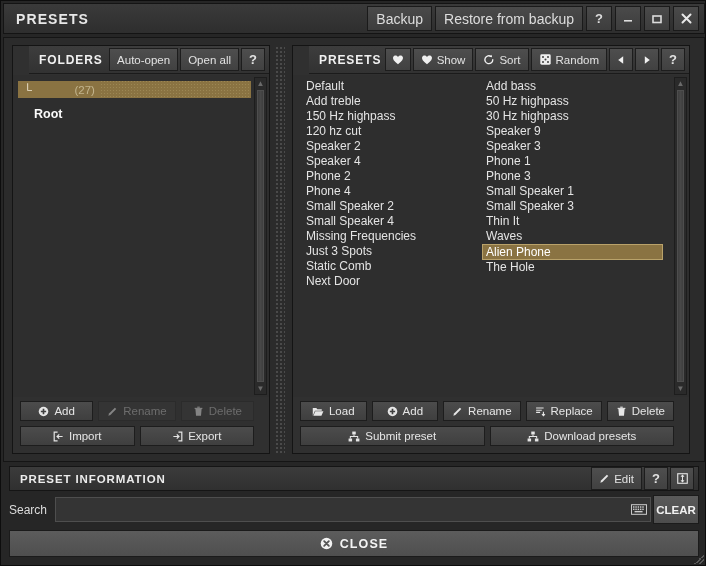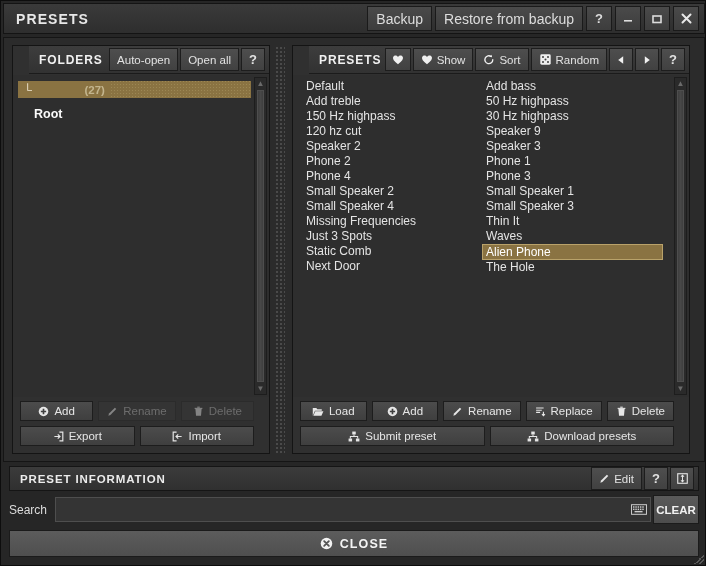--- a/index.html
+++ b/index.html
@@ -88,21 +88,21 @@
     background: #8a7342;
     display: flex; align-items: center;
     cursor: pointer;
   }
   .tree-elbow {
     width: 13px; color: #efe6d0; font-size: 12px;
     display: flex; align-items: flex-start; justify-content: center;
     margin-left: 3px; line-height: 12px;
   }
   .tree-label { color: #fbfbfb; font-size: 12.5px; font-weight: bold; margin-top: 48px; }
-  .tree-count { color: #c3b58e; font-size: 11.5px; margin-left: 22px; font-weight: bold; }
+  .tree-count { color: #c3b58e; font-size: 11.5px; margin-left: 12px; }
   .tree-dots {
     flex: 1 1 auto; height: 100%;
     margin-left: 5px;
     background-image: radial-gradient(#9c8754 0.6px, transparent 0.7px);
     background-size: 3px 3px;
     background-position: 0 8px;
   }
 
   
   .preset-cols {
@@ -303,31 +303,31 @@
               <path d="M2.6 3.4 H9.4 L8.7 10.6 H3.3 Z" fill="#e6e6e6"></path>
               <rect x="1.8" y="2" width="8.4" height="1.2" fill="#e6e6e6"></rect>
               <rect x="4.6" y="0.7" width="2.8" height="1.2" fill="#e6e6e6"></rect>
             </svg>
             <span>Delete</span>
           </div>
         </div>
         <div class="foot-row">
           <div class="fb flex">
             <svg width="11" height="11" viewBox="0 0 12 12">
+              <path d="M5 1.3 H1.3 V10.7 H5" fill="none" stroke="#e6e6e6" stroke-width="1.3"></path>
+              <path d="M10.5 6 H4.6 M6.8 3.7 L4.4 6 L6.8 8.3" fill="none" stroke="#e6e6e6" stroke-width="1.3"></path>
+            </svg>
+            <span>Import</span>
+          </div>
+          <div class="fb flex">
+            <svg width="11" height="11" viewBox="0 0 12 12">
               <path d="M7 1.3 H10.7 V10.7 H7" fill="none" stroke="#e6e6e6" stroke-width="1.3"></path>
               <path d="M1.5 6 H7.4 M5.2 3.7 L7.6 6 L5.2 8.3" fill="none" stroke="#e6e6e6" stroke-width="1.3"></path>
             </svg>
             <span>Export</span>
-          </div>
-          <div class="fb flex">
-            <svg width="11" height="11" viewBox="0 0 12 12">
-              <path d="M5 1.3 H1.3 V10.7 H5" fill="none" stroke="#e6e6e6" stroke-width="1.3"></path>
-              <path d="M10.5 6 H4.6 M6.8 3.7 L4.4 6 L6.8 8.3" fill="none" stroke="#e6e6e6" stroke-width="1.3"></path>
-            </svg>
-            <span>Import</span>
           </div>
         </div>
       </div>
     </div>
 
     <div class="splitter"></div>
 
     <div class="panel presets">
 
       <div class="panel-head">
@@ -377,20 +377,21 @@
       </div>
 
       <div class="list-area">
         <div class="preset-cols">
           <div class="pcol" id="col-left">
               <div class="prow">Default</div>
               <div class="prow">Add treble</div>
               <div class="prow">150 Hz highpass</div>
               <div class="prow">120 hz cut</div>
               <div class="prow">Speaker 2</div>
+              <div class="prow">Speaker 4</div>
               <div class="prow">Phone 2</div>
               <div class="prow">Phone 4</div>
               <div class="prow">Small Speaker 2</div>
               <div class="prow">Small Speaker 4</div>
               <div class="prow">Missing Frequencies</div>
               <div class="prow">Just 3 Spots</div>
               <div class="prow">Static Comb</div>
               <div class="prow">Next Door</div>
             </div>
           <div class="pcol" id="col-right">

